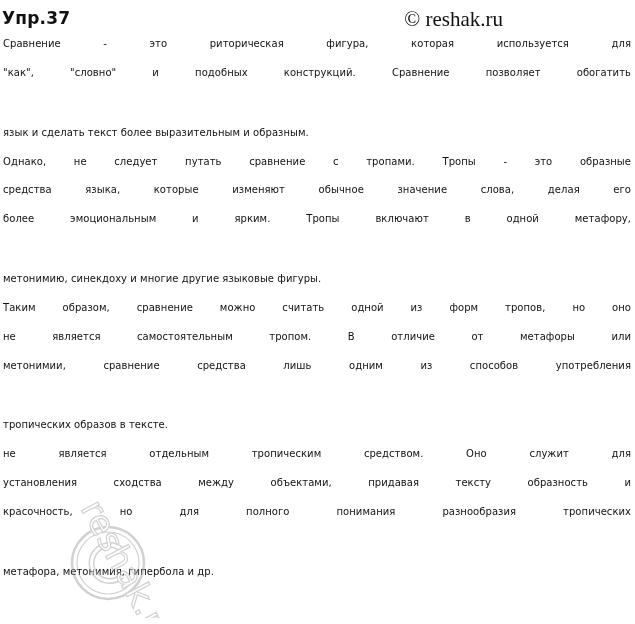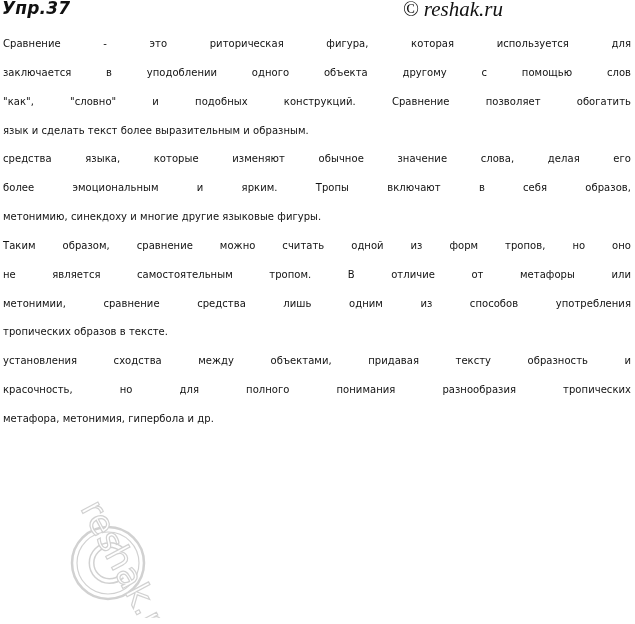--- a/index.html
+++ b/index.html
@@ -1,72 +1,73 @@
 <!DOCTYPE html>
 <html><head>
 <meta charset="utf-8">
 <style>
   html, body { margin: 0; padding: 0; background: #ffffff; }
   body {
     width: 635px; height: 624px; overflow: hidden; position: relative;
     font-family: "DejaVu Sans", sans-serif; color: #111;
   }
   .header {
-    position: absolute; left: 0; top: 0; width: 507px; height: 26px; font-style: italic;
+    position: absolute; left: 0; top: 10px; width: 507px; height: 26px;
   }
   .ex-title {
     position: absolute; left: 2px; top: -2px;
     font-family: "DejaVu Sans", sans-serif; font-weight: bold; font-size: 17px;
     letter-spacing: 0.2px; color: #111;
   }
   .site {
     position: absolute; right: 4px; top: -3px;
     font-family: "Liberation Serif", serif; font-size: 21px; color: #111;
   }
   .body-text {
     position: absolute; left: 3px; top: 30px; width: 628px;
   }
   .line {
     height: 28.85px; line-height: 28.85px; font-size: 10px;
     white-space: nowrap; text-align: justify; text-align-last: justify;
     letter-spacing: 0.05px;
   }
-  .line.last { text-align-last: left; }
+  .line.last { text-align-last: left; margin-top: 31px; }
   .watermark {
     position: absolute; left: 60px; top: 468px; width: 120px; height: 150px;
     pointer-events: none; opacity: 0.45;
   }
 </style>
 </head>
 <body>
 
 <div class="header">
   <div class="ex-title">Упр.37</div>
   <div class="site">© reshak.ru</div>
 </div>
 
 <div class="body-text">
   <div>
     <div class="line">Сравнение - это риторическая фигура, которая используется для</div>
-    <div class="line">заключается в уподоблении одного объекта другому с помощью слов</div>
     <div class="line">"как", "словно" и подобных конструкций. Сравнение позволяет обогатить</div>
     <div class="line last">язык и сделать текст более выразительным и образным.</div>
   </div>
   <div>
+    <div class="line">Однако, не следует путать сравнение с тропами. Тропы - это образные</div>
     <div class="line">средства языка, которые изменяют обычное значение слова, делая его</div>
-    <div class="line">более эмоциональным и ярким. Тропы включают в себя образов,</div>
+    <div class="line">более эмоциональным и ярким. Тропы включают в одной метафору,</div>
     <div class="line last">метонимию, синекдоху и многие другие языковые фигуры.</div>
   </div>
   <div>
     <div class="line">Таким образом, сравнение можно считать одной из форм тропов, но оно</div>
     <div class="line">не является самостоятельным тропом. В отличие от метафоры или</div>
     <div class="line">метонимии, сравнение средства лишь одним из способов употребления</div>
     <div class="line last">тропических образов в тексте.</div>
   </div>
   <div>
+    <div class="line">не является отдельным тропическим средством. Оно служит для</div>
     <div class="line">установления сходства между объектами, придавая тексту образность и</div>
     <div class="line">красочность, но для полного понимания разнообразия тропических</div>
     <div class="line last">метафора, метонимия, гипербола и др.</div>
   </div>
 </div>
 
 <div class="watermark">
   <svg width="120" height="150" viewBox="0 0 120 150">
     <circle cx="48" cy="95" r="36" fill="none" stroke="#9a9a9a" stroke-width="2.5"></circle>
     <circle cx="48" cy="95" r="31" fill="none" stroke="#9a9a9a" stroke-width="1.2"></circle>

